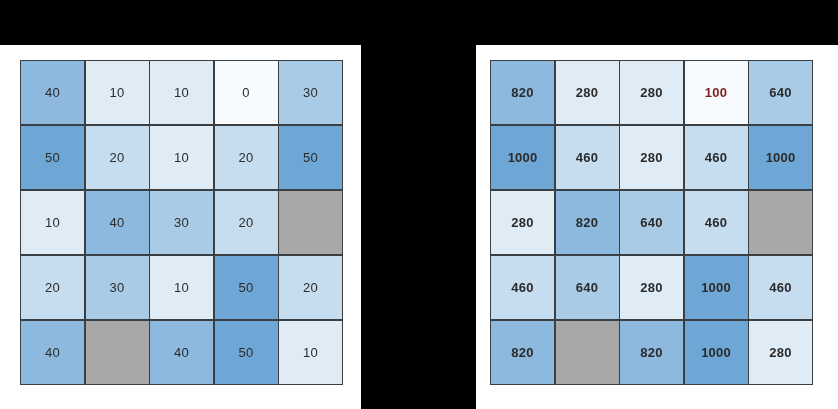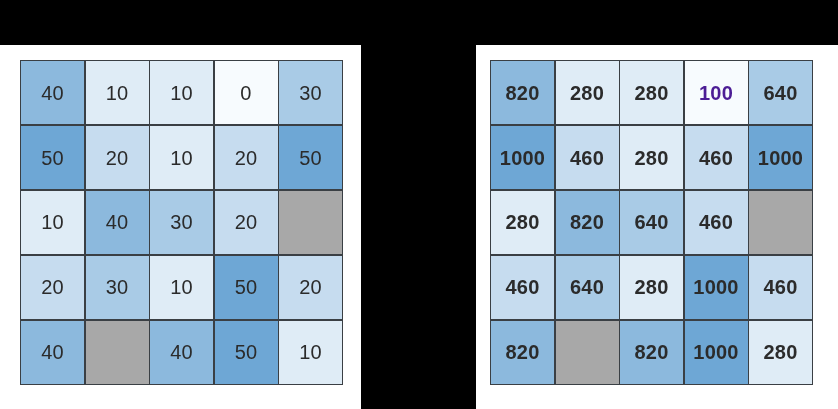--- a/index.html
+++ b/index.html
@@ -64,21 +64,21 @@
     left: 14px;
     top: 15px;
     width: 323px;
     height: 325px;
   }
 
   .cell {
     display: flex;
     align-items: center;
     justify-content: center;
-    font-size: 20px;
+    font-size: 13px;
     color: #2b2b2b;
     background: #ffffff;
     letter-spacing: 0.2px;
     line-height: 1;
     user-select: none;
   }
   .cell.missing {
     color: transparent;
   }
 </style>
@@ -115,21 +115,21 @@
         <div class="cell" style="background-color: rgb(110, 167, 213); color: rgb(43, 43, 43);">50</div>
         <div class="cell" style="background-color: rgb(223, 236, 246); color: rgb(43, 43, 43);">10</div>
       </div>
   </div>
 
   <div class="panel" id="panel-right">
     <div class="grid" id="grid-right" style="border-color: rgb(58, 63, 68); background-color: rgb(58, 63, 68); font-weight: bold;">
         <div class="cell" style="background-color: rgb(140, 185, 221); color: rgb(43, 43, 43);">820</div>
         <div class="cell" style="background-color: rgb(223, 236, 246); color: rgb(43, 43, 43);">280</div>
         <div class="cell" style="background-color: rgb(223, 236, 246); color: rgb(43, 43, 43);">280</div>
-        <div class="cell" style="background-color: rgb(247, 251, 254); color: #4c1d95;">100</div>
+        <div class="cell" style="background-color: rgb(247, 251, 254); color: #7f1d1d;">100</div>
         <div class="cell" style="background-color: rgb(169, 203, 230); color: rgb(43, 43, 43);">640</div>
         <div class="cell" style="background-color: rgb(110, 167, 213); color: rgb(43, 43, 43);">1000</div>
         <div class="cell" style="background-color: rgb(198, 220, 239); color: rgb(43, 43, 43);">460</div>
         <div class="cell" style="background-color: rgb(223, 236, 246); color: rgb(43, 43, 43);">280</div>
         <div class="cell" style="background-color: rgb(198, 220, 239); color: rgb(43, 43, 43);">460</div>
         <div class="cell" style="background-color: rgb(110, 167, 213); color: rgb(43, 43, 43);">1000</div>
         <div class="cell" style="background-color: rgb(223, 236, 246); color: rgb(43, 43, 43);">280</div>
         <div class="cell" style="background-color: rgb(140, 185, 221); color: rgb(43, 43, 43);">820</div>
         <div class="cell" style="background-color: rgb(169, 203, 230); color: rgb(43, 43, 43);">640</div>
         <div class="cell" style="background-color: rgb(198, 220, 239); color: rgb(43, 43, 43);">460</div>

